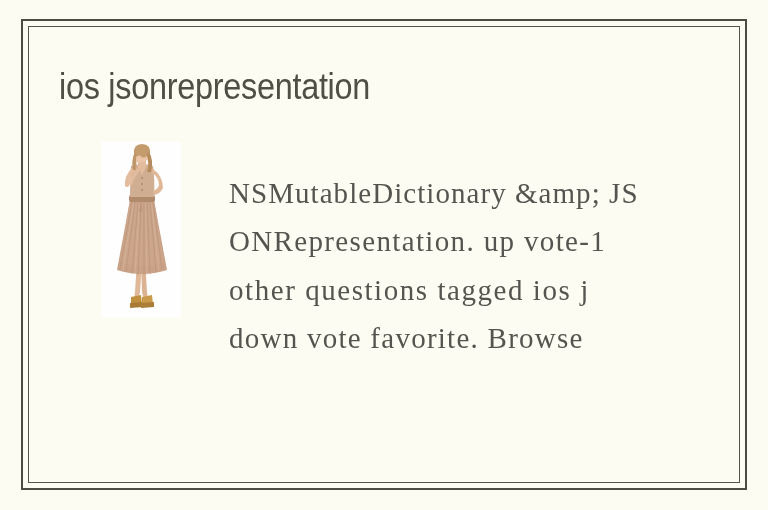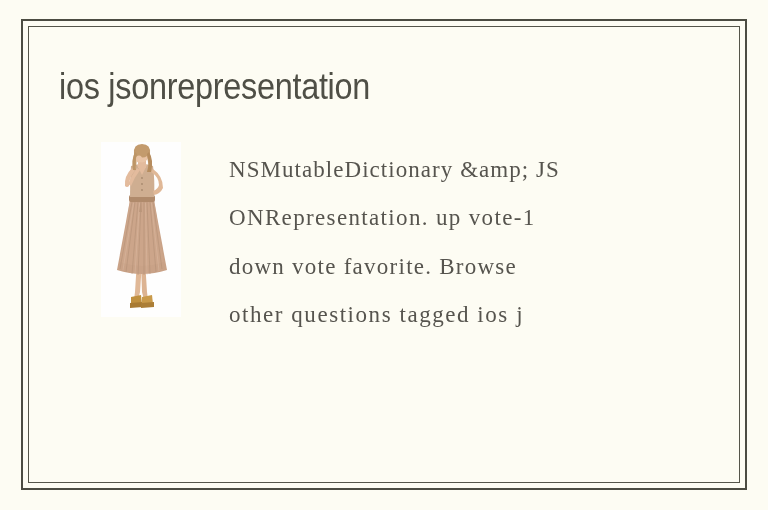--- a/index.html
+++ b/index.html
@@ -67,24 +67,24 @@
     height: 175px;
     background: #fefefe;
     overflow: hidden;
   }
   .thumb svg { display: block; }
 
   
   .body-text {
     position: absolute;
     left: 229px;
-    top: 146px;
+    top: 169px;
     width: 430px;
     font-family: "Liberation Serif", "DejaVu Serif", serif;
-    font-size: 23px;
+    font-size: 29px;
     line-height: 48.4px;
     color: #56544e;
   }
   .body-text .ln {
     display: block;
     white-space: nowrap;
   }
   .ln.l1 { letter-spacing: 1.05px; }
   .ln.l2 { letter-spacing: 1.35px; }
   .ln.l3 { letter-spacing: 1.25px; }
@@ -158,17 +158,17 @@
       <path d="M48 10 Q53 18 50 30 L46 30 Q49 20 46 12 Z" fill="#b68c5e"></path>
       <path d="M34 10 Q30 18 32 28 L35 28 Q33 19 36 12 Z" fill="#bd9566"></path>
 
       <ellipse cx="38" cy="17" rx="3" ry="3.5" fill="#e9c4a6"></ellipse>
     </svg>
   </div>
 
   <div class="body-text">
     <span class="ln l1">NSMutableDictionary &amp;amp; JS</span>
     <span class="ln l2">ONRepresentation. up vote-1</span>
+    <span class="ln l4">other questions tagged ios j</span>
     <span class="ln l3">down vote favorite.  Browse</span>
-    <span class="ln l4">other questions tagged ios j</span>
   </div>
 
 </div>
 
 </body></html>

